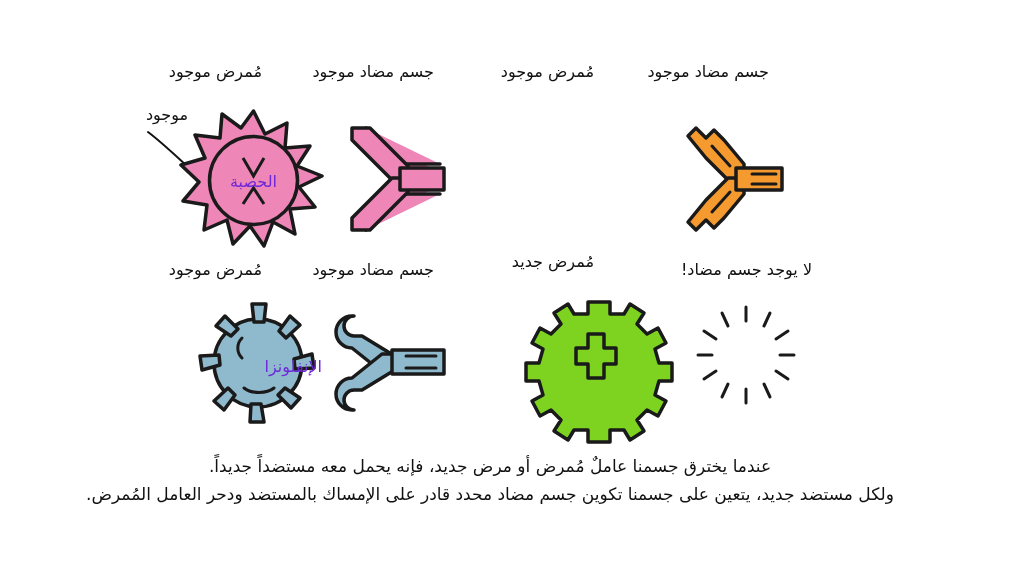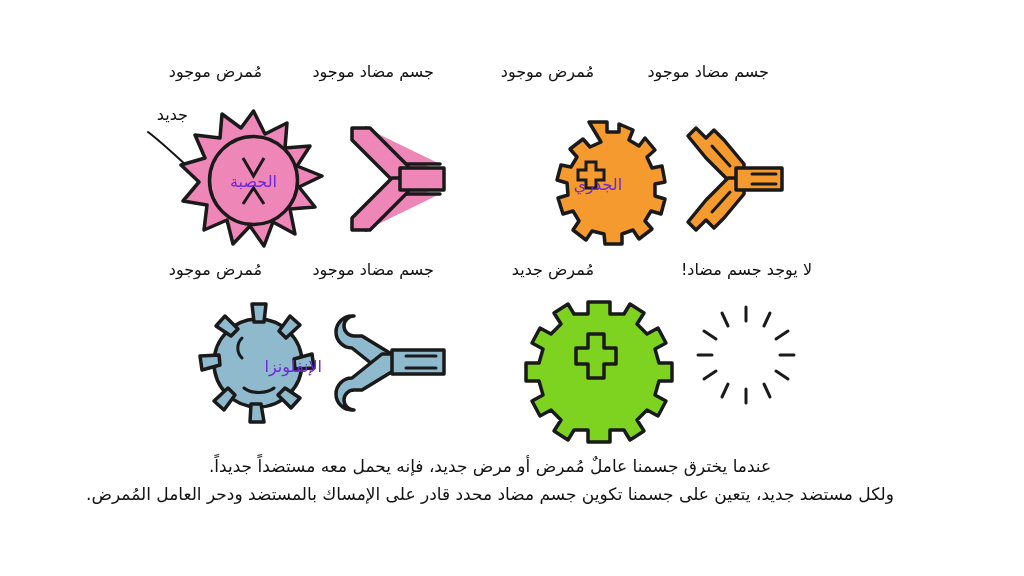--- a/index.html
+++ b/index.html
@@ -83,21 +83,21 @@
 <div class="stage">
 
   <div class="lbl" style="top:62px; right:762px;">مُمرض موجود</div>
 
   <div class="lbl" style="top:62px; right:590px;">جسم مضاد موجود</div>
 
   <div class="lbl" style="top:62px; right:430px;">مُمرض موجود</div>
 
   <div class="lbl" style="top:62px; right:255px;">جسم مضاد موجود</div>
 
-  <div class="lbl" style="top:105px; right:836px;">جديد</div>
+  <div class="lbl" style="top:105px; right:836px;">موجود</div>
 
   <div class="annot" style="left:190px; top:128px; width:70px; height:60px;">
     <svg width="70" height="60" viewBox="0 0 70 60">
       <path d="M2,4 C18,16 34,32 52,48" stroke="#111" stroke-width="2" fill="none" stroke-linecap="round"></path>
       <path d="M52,48 L40,44 L48,36 Z" fill="#111"></path>
     </svg>
   </div>
 
   <div class="cell" style="left:225px; top:108px; width:145px; height:145px;">
     <svg width="145" height="145" viewBox="0 0 145 145">
@@ -121,27 +121,20 @@
         <path d="M22,104 L58,68 L96,68" fill="#ef86b8"></path>
       </g>
       <g fill="#ef86b8" stroke="#1a1a1a" stroke-width="3.5" stroke-linejoin="round">
         <path d="M8,2 L26,2 L64,40 L64,54 L48,54 L8,14 Z"></path>
         <path d="M8,104 L26,104 L64,66 L64,52 L48,52 L8,92 Z"></path>
         <path d="M56,42 L100,42 L100,64 L56,64 Z"></path>
       </g>
     </svg>
   </div>
 
-  <div class="cell" style="left:578px; top:120px; width:128px; height:128px;">
-    <svg width="128" height="128" viewBox="0 0 128 128">
-      <path d="M55,2 h18 v10 h12 v-8 l14,6 l-4,10 l10,6 l6,-8 l10,12 l-8,7 l5,11 l10,-2 l3,16 l-10,2 v12 l10,3 l-4,15 l-10,-3 l-6,10 l7,8 l-13,10 l-6,-9 l-11,4 v10 h-17 l-1,-10 l-12,-3 l-6,9 l-13,-10 l6,-9 l-6,-10 l-10,3 l-5,-16 l10,-3 l-1,-12 l-10,-3 l4,-15 l10,2 l6,-10 l-7,-8 l13,-10 l7,8 l11,-5 z" fill="#f59a2e" stroke="#1a1a1a" stroke-width="3.5" stroke-linejoin="round"></path>
-      <path d="M44,50 h8 v-8 h10 v8 h8 v10 h-8 v8 h-10 v-8 h-8 z" fill="#f59a2e" stroke="#1a1a1a" stroke-width="3"></path>
-    </svg>
-    <div class="cell-name">الجدري</div>
-  </div>
 
   <div class="ab" style="left:726px; top:126px; width:110px; height:110px;">
     <svg width="110" height="110" viewBox="0 0 110 110">
       <g fill="#f59a2e" stroke="#1a1a1a" stroke-width="3.5" stroke-linejoin="round">
         <path d="M6,10 L14,2 L24,12 L32,4 L42,14 L62,38 L62,54 L46,54 L24,32 Z"></path>
         <path d="M6,96 L14,104 L24,94 L32,102 L42,92 L62,68 L62,52 L46,52 L24,74 Z"></path>
         <path d="M54,42 L100,42 L100,64 L54,64 Z"></path>
       </g>
       <g fill="none" stroke="#1a1a1a" stroke-width="3" stroke-linecap="round">
         <path d="M30,20 L48,40"></path>
@@ -149,21 +142,21 @@
         <path d="M70,48 L94,48"></path>
         <path d="M70,58 L94,58"></path>
       </g>
     </svg>
   </div>
 
   <div class="lbl" style="top:260px; right:762px;">مُمرض موجود</div>
 
   <div class="lbl" style="top:260px; right:590px;">جسم مضاد موجود</div>
 
-  <div class="lbl" style="top:260px; right:430px;margin-left:20px;">مُمرض جديد</div>
+  <div class="lbl" style="top:252px; right:430px;margin-left:20px;">مُمرض جديد</div>
 
   <div class="lbl" style="top:260px; right:212px;margin-left:24px;">لا يوجد جسم مضاد!</div>
 
   <div class="cell" style="left:238px; top:300px; width:128px; height:126px;">
     <svg width="128" height="126" viewBox="0 0 128 126">
       <g fill="#8fb9cc" stroke="#1a1a1a" stroke-width="3.5" stroke-linejoin="round">
         <circle cx="64" cy="63" r="44"></circle>
         <path d="M58,4 h14 l-2,18 h-10 z"></path>
         <path d="M96,16 l10,9 l-14,13 l-7,-7 z"></path>
         <path d="M118,54 l2,14 l-19,1 l-1,-10 z"></path>

